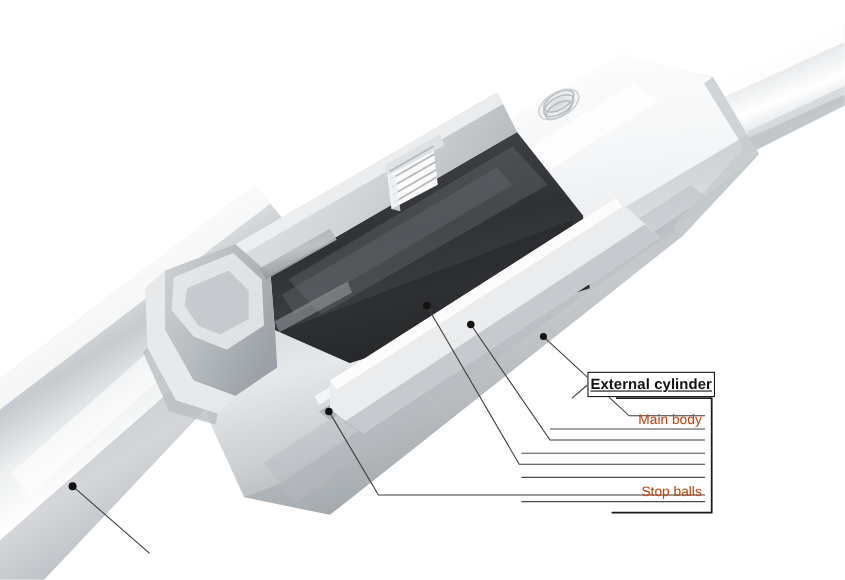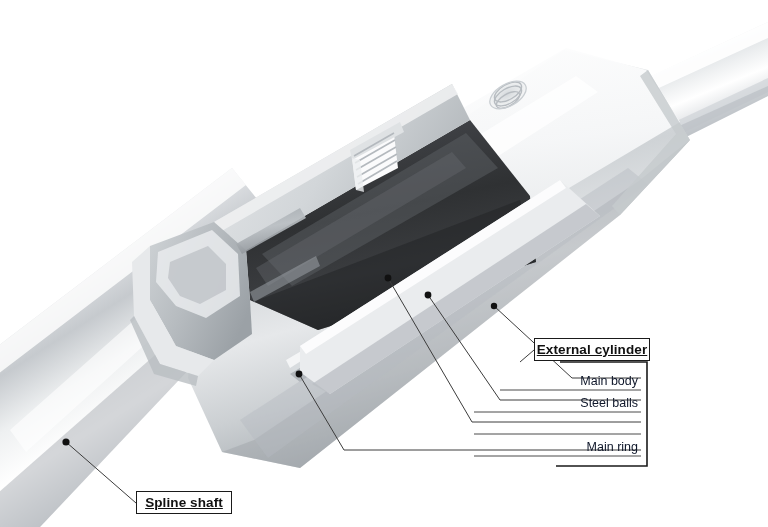--- a/index.html
+++ b/index.html
@@ -24,21 +24,21 @@
     display:flex;align-items:center;justify-content:center;
     box-sizing:border-box;
     text-decoration:underline;
   }
   #box-external{left:534px;top:338px;width:116px;height:23px;}
   #box-spline{left:136px;top:491px;width:96px;height:23px;}
 
   .sublabel{
     position:absolute;
     font-size:12.5px;
-    color:#0f172a;
+    color:#c2410c;
     text-align:right;
     white-space:nowrap;
     box-sizing:border-box;
     padding-right:3px;
   }
   #lab-main{left:500px;top:374px;width:141px;}
   #lab-balls{left:500px;top:396px;width:141px;}
   #lab-ret{left:500px;top:418px;width:141px;}
   #lab-stop{left:500px;top:440px;width:141px;}
 </style>
@@ -285,22 +285,20 @@
       <line x1="474" y1="456" x2="641" y2="456"></line>
     </g>
 
     <g stroke="#1a1a1a" stroke-width="1.6" fill="none">
       <path d="M560,362 L647,362 L647,466 L556,466"></path>
     </g>
   </svg>
 
   <div class="callout-box" id="box-external">External cylinder</div>
 
-  <div class="callout-box" id="box-spline">Spline shaft</div>
 
   <div class="sublabel" id="lab-main">Main body</div>
 
-  <div class="sublabel" id="lab-balls">Steel balls</div>
-
-
-  <div class="sublabel" id="lab-stop">Main ring</div>
+
+
+  <div class="sublabel" id="lab-stop">Stop balls</div>
 
 </div>
 
 </body></html>

